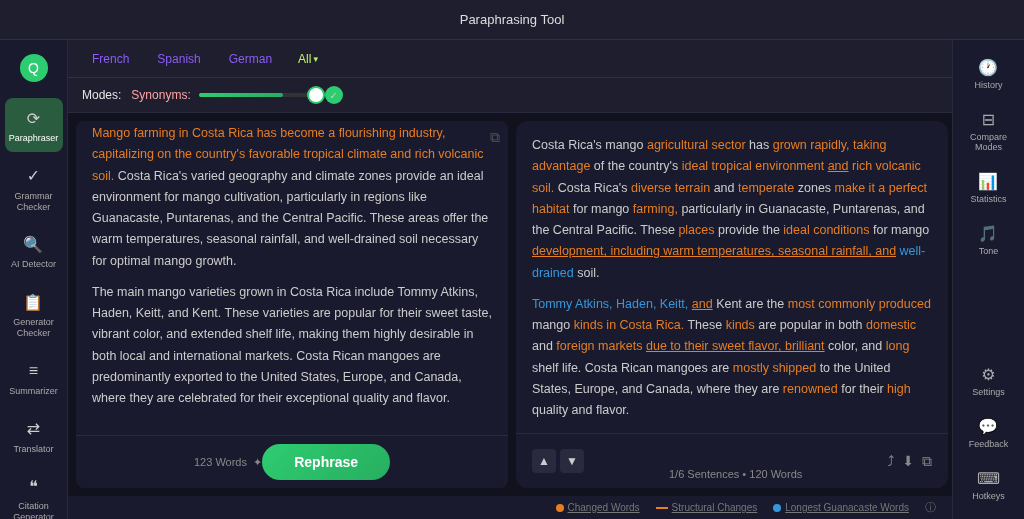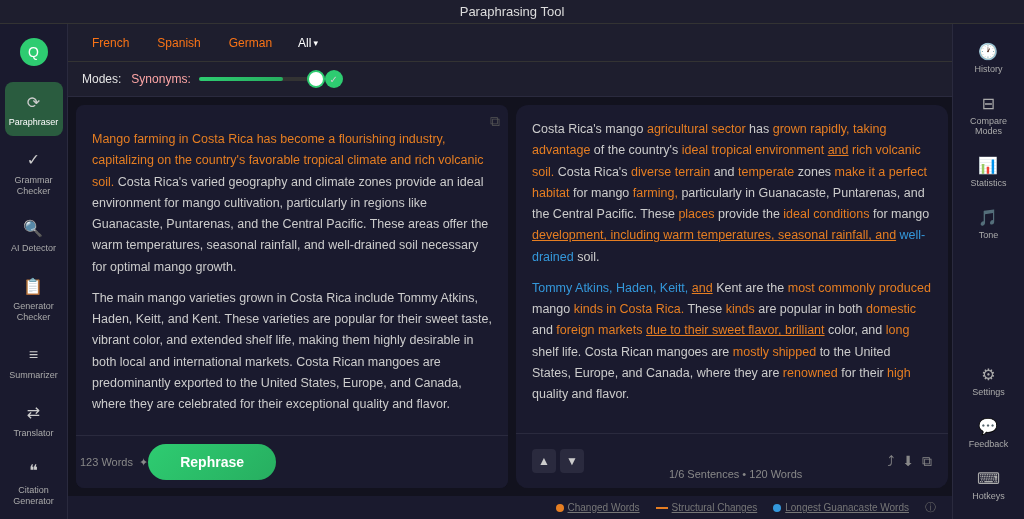--- a/index.html
+++ b/index.html
@@ -1,61 +1,61 @@
 <!DOCTYPE html>
 <html><head>
   <meta charset="utf-8">
   <style>
     * { box-sizing: border-box; margin: 0; padding: 0; }
     body { font-family: -apple-system, BlinkMacSystemFont, 'Segoe UI', sans-serif; background: #1a1a2e; color: #ccc; width: 1024px; height: 519px; overflow: hidden; display: flex; flex-direction: column; }
 
     
-    .topbar { background: #1e1e2e; height: 24px; display: flex; align-items: center; justify-content: center; border-bottom: 1px solid #333; flex-shrink: 0; }
+    .topbar { background: #1e1e2e; height: 40px; display: flex; align-items: center; justify-content: center; border-bottom: 1px solid #333; flex-shrink: 0; }
     .topbar-title { color: #ddd; font-size: 13px; font-weight: 500; }
 
     
     .main-layout { display: flex; flex: 1; overflow: hidden; }
 
     
     .sidebar-left { width: 68px; background: #1a1a2e; display: flex; flex-direction: column; align-items: center; padding: 8px 0; flex-shrink: 0; border-right: 1px solid #2a2a3e; }
     .sidebar-item { display: flex; flex-direction: column; align-items: center; padding: 8px 4px; cursor: pointer; border-radius: 8px; margin: 2px 4px; width: 58px; }
     .sidebar-item.active { background: #2a5c3f; }
     .sidebar-item .icon { width: 24px; height: 24px; display: flex; align-items: center; justify-content: center; font-size: 16px; margin-bottom: 3px; }
     .sidebar-item .label { font-size: 9px; color: #aaa; text-align: center; line-height: 1.2; }
     .sidebar-item.active .label { color: #fff; }
     .logo-area { display: flex; align-items: center; padding: 6px 4px 10px; margin-bottom: 4px; }
     .logo-icon { width: 28px; height: 28px; background: #2ecc71; border-radius: 50%; display: flex; align-items: center; justify-content: center; font-size: 14px; color: white; }
 
     
     .center-content { flex: 1; display: flex; flex-direction: column; background: #12121e; overflow: hidden; }
 
     
     .tabs-bar { background: #1e1e2e; padding: 0 12px; display: flex; align-items: center; gap: 4px; border-bottom: 1px solid #333; flex-shrink: 0; height: 38px; }
-    .tab { padding: 8px 12px; font-size: 12px; cursor: pointer; border-radius: 4px 4px 0 0; color: #f97316; }
+    .tab { padding: 8px 12px; font-size: 12px; cursor: pointer; border-radius: 4px 4px 0 0; color: #8b5cf6; }
     .tab.active { background: #12121e; color: #fff; border-top: 2px solid #2ecc71; }
-    .tab-all { display: flex; align-items: center; gap: 2px; padding: 6px 10px; font-size: 12px; color: #ffffff; cursor: pointer; }
+    .tab-all { display: flex; align-items: center; gap: 2px; padding: 6px 10px; font-size: 12px; color: #bef264; cursor: pointer; }
 
     
     .modes-bar { background: #1e1e2e; padding: 8px 14px; display: flex; align-items: center; gap: 10px; border-bottom: 1px solid #2a2a3e; flex-shrink: 0; }
     .modes-label { font-size: 12px; color: #e5e5e5; font-weight: 500; }
     .modes-options { display: flex; align-items: center; gap: 8px; }
     .mode-chip { font-size: 12px; color: #fca5a5; }
     .slider-container { display: flex; align-items: center; gap: 6px; }
     .slider-track { width: 120px; height: 4px; background: #333; border-radius: 2px; position: relative; }
     .slider-fill { width: 70%; height: 100%; background: linear-gradient(to right, #2ecc71, #27ae60); border-radius: 2px; }
     .slider-thumb { width: 14px; height: 14px; background: #fff; border-radius: 50%; position: absolute; right: -4px; top: -5px; box-shadow: 0 0 0 2px #2ecc71; }
     .slider-end-icon { width: 18px; height: 18px; background: #2ecc71; border-radius: 50%; display: flex; align-items: center; justify-content: center; font-size: 10px; }
 
     
     .editor-area { display: flex; flex: 1; overflow: hidden; }
 
     
     .editor-left { flex: 1; background: #1a1a2e; margin: 8px 4px 8px 8px; border-radius: 8px; display: flex; flex-direction: column; overflow: hidden; position: relative; }
-    .editor-left .text-content { flex: 1; padding: 24px 16px; font-size: 12.5px; line-height: 1.7; color: #ccc; overflow-y: auto; }
-    .editor-left-footer { padding: 8px 4px; display: flex; align-items: center; justify-content: flex-start; border-top: 1px solid #2a2a3e; background: #1a1a2e; }
+    .editor-left .text-content { flex: 1; padding: 2px 16px; font-size: 12.5px; line-height: 1.7; color: #ccc; overflow-y: auto; }
+    .editor-left-footer { padding: 8px 4px; display: flex; align-items: center; justify-content: center; border-top: 1px solid #2a2a3e; background: #1a1a2e; }
     .word-count { font-size: 11px; color: #888; display: flex; align-items: center; gap: 6px; }
     .rephrase-btn { background: linear-gradient(135deg, #2ecc71, #27ae60); color: white; border: none; padding: 10px 32px; border-radius: 20px; font-size: 14px; font-weight: 600; cursor: pointer; }
 
     
     .editor-right { flex: 1; background: #1a1a2e; margin: 8px 4px 8px 4px; border-radius: 12px; display: flex; flex-direction: column; overflow: hidden; }
     .editor-right .text-content { flex: 1; padding: 14px 16px; font-size: 12.5px; line-height: 1.7; color: #ccc; overflow-y: auto; }
     .editor-right-footer { padding: 8px 16px; display: flex; align-items: center; justify-content: space-between; border-top: 1px solid #2a2a3e; background: #1a1a2e; }
 
     
     .hl-orange { color: #e67e22; }

